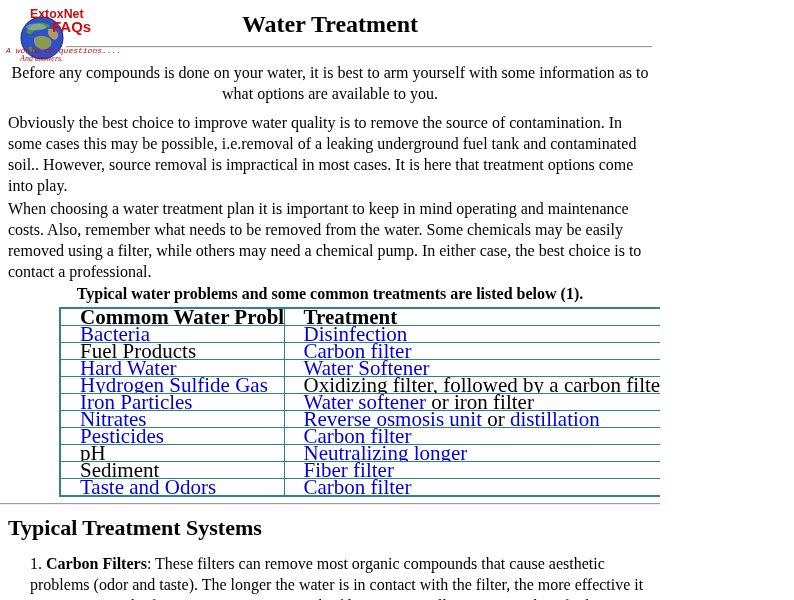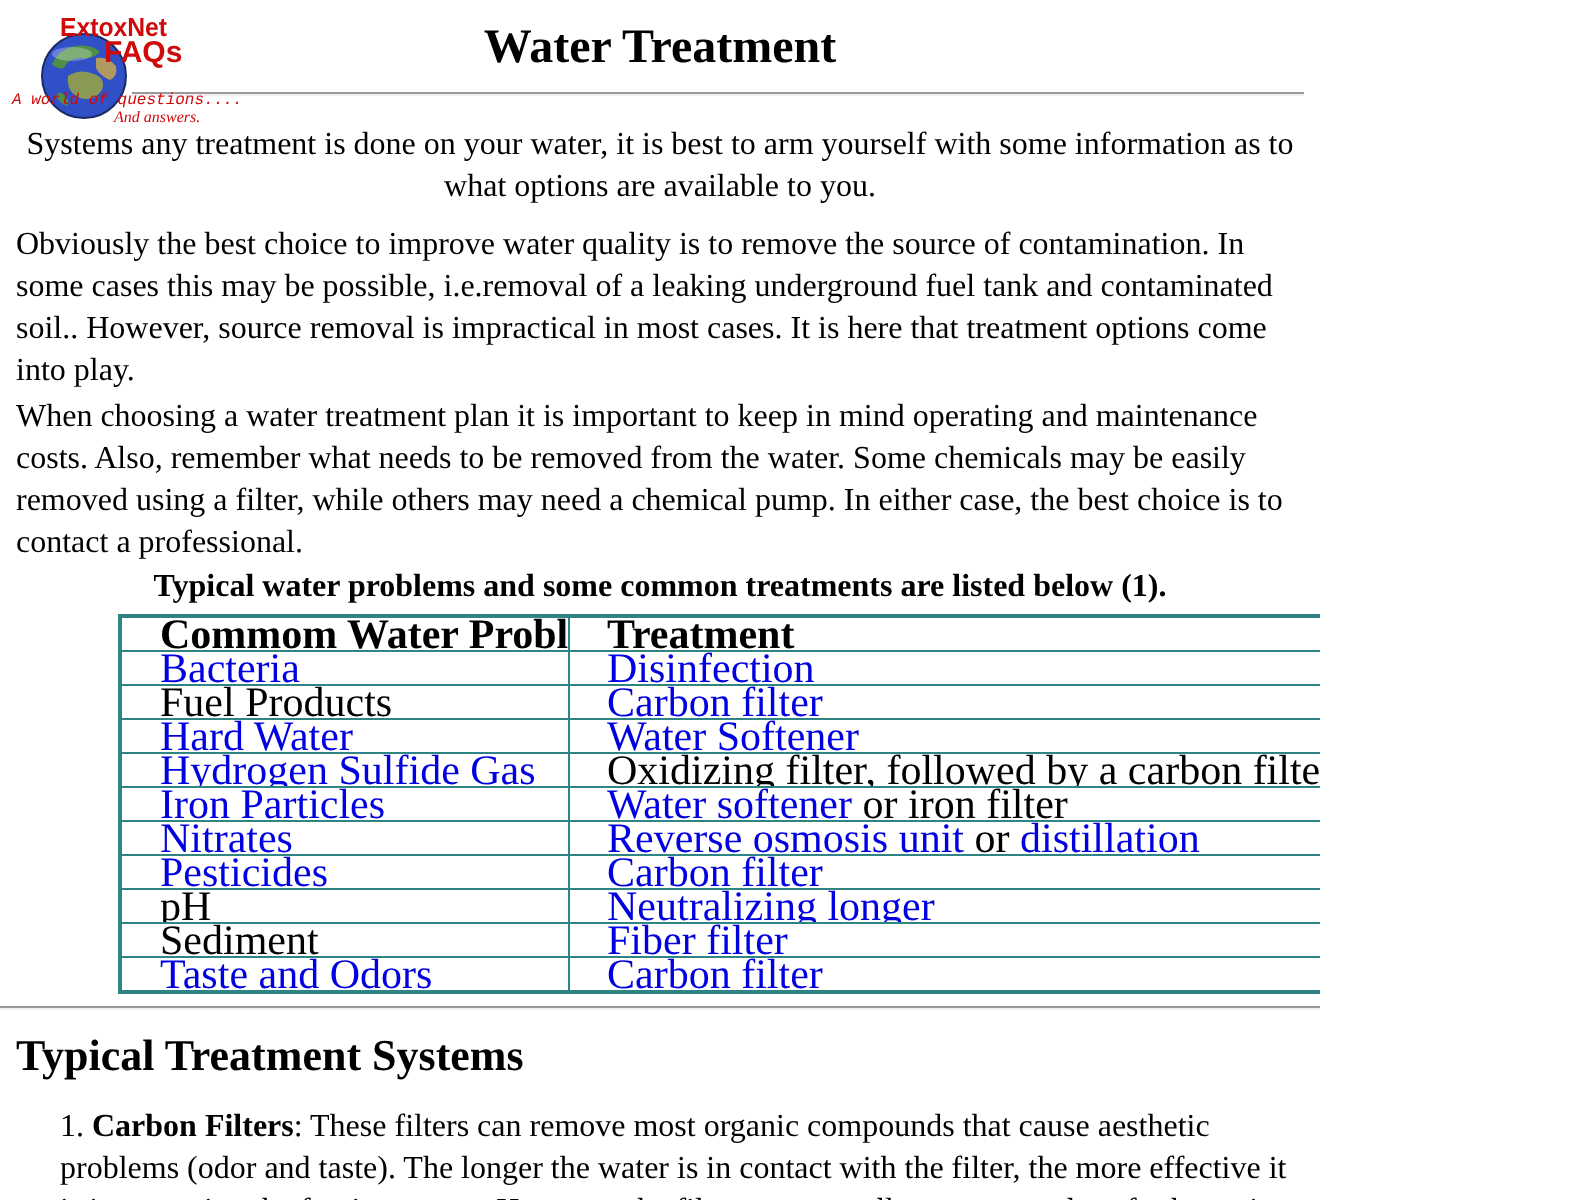--- a/index.html
+++ b/index.html
@@ -37,21 +37,21 @@
     z-index: 6;
   }
   .logo .t1 {
     position: absolute; left: 0px; top: 43px;
     font-style: italic; font-size: 8px; color: #cf0a0a;
     white-space: nowrap; z-index: 6; font-family: Liberation Mono, monospace;
   }
   .logo .t2 {
     position: absolute; left: 14px; top: 51px;
     font-style: italic; font-size: 8px; color: #cf0a0a;
-    white-space: nowrap; z-index: 6; margin-left: 37px;
+    white-space: nowrap; z-index: 6;
   }
   h1.title {
     margin: 8px 0 6px 0;
     font-size: 24px; line-height: 32px;
     text-align: center; font-weight: bold;
   }
   hr.top-rule {
     border: none; height: 0;
     border-top: 1px solid #9a9a9a;
     border-bottom: 1px solid #efefef;
@@ -120,21 +120,21 @@
     </svg>
     <div class="l1">ExtoxNet</div>
     <div class="l2">FAQs</div>
     <div class="t1">A world of questions....</div>
     <div class="t2">And answers.</div>
   </div>
 
   <h1 class="title">Water Treatment</h1>
   <hr class="top-rule">
 
-  <p class="intro">Systems any treatment is done on your water, it is best to arm yourself with some information as to what options are available to you.</p>
+  <p class="intro">Before any compounds is done on your water, it is best to arm yourself with some information as to what options are available to you.</p>
   <p class="body1">Obviously the best choice to improve water quality  is to remove the source of contamination. In some cases this may be possible, i.e.removal of a leaking underground fuel tank and contaminated soil.. However, source removal is impractical in most cases. It is here that treatment options come into play.</p>
   <p class="body2">When choosing a water treatment plan it is important to keep in mind operating and maintenance costs. Also, remember what needs to be removed from the water. Some chemicals may be easily removed using a filter, while others may need a chemical pump. In either case, the best choice is to contact a professional.</p>
   <p class="caption">Typical water problems and some common treatments are listed below (1).</p>
 
   <table class="problems">
     <colgroup>
         <col class="c1">
         <col class="c2">
       </colgroup>
     <thead>

